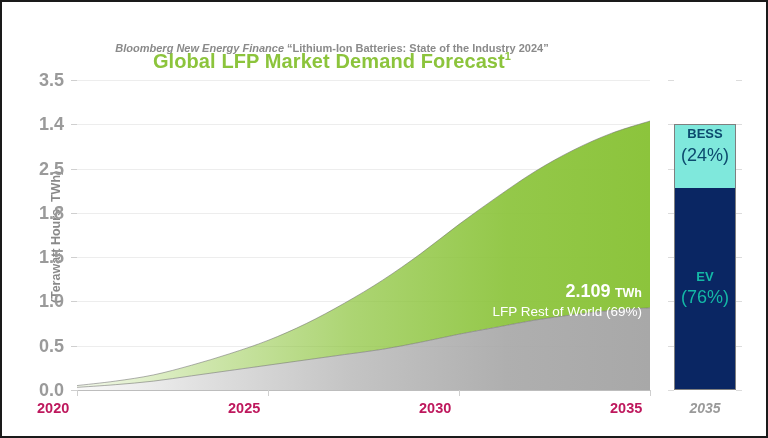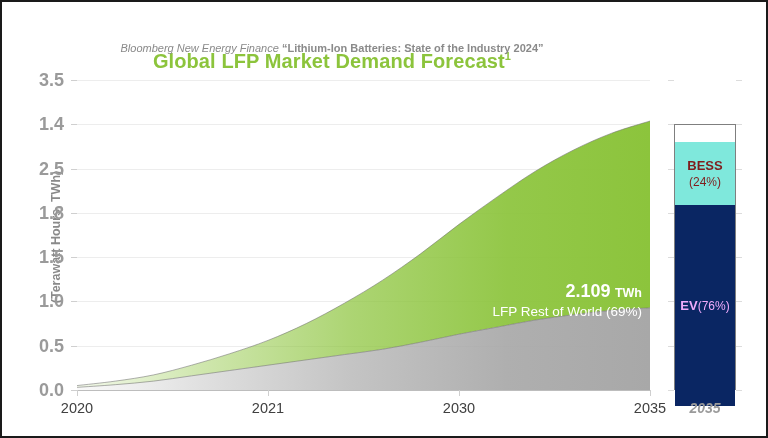--- a/index.html
+++ b/index.html
@@ -47,21 +47,21 @@
     left: 0;
     top: 40px;
     width: 660px;
     text-align: center;
     font-size: 11px;
     color: #8a8a8a;
     white-space: nowrap;
   }
   #subtitle .src {
     font-style: italic;
-    font-weight: normal;
+    font-weight: bold;
   }
   #subtitle .doc {
     font-weight: bold;
     font-style: normal;
   }
 
   
   #ylabel {
     position: absolute;
     left: -106px;
@@ -120,24 +120,24 @@
     position: absolute;
     top: 388px;
     width: 1px;
     height: 6px;
     background: #cfcfcf;
   }
   .xtick-label {
     position: absolute;
     top: 398px;
     width: 80px;
-    text-align: center;
+    text-align: left;
     font-size: 14.5px;
-    font-weight: normal;
-    color: #404040;
+    font-weight: bold;
+    color: #be185d;
     white-space: nowrap;
   }
 
   svg.areas {
     position: absolute;
     left: 0;
     top: 0;
     width: 573px;
     height: 310px;
     overflow: visible;
@@ -179,42 +179,40 @@
     top: 122px;
     width: 62px;
     height: 266px;
     border: 1px solid #7f7f7f;
     box-sizing: border-box;
     display: flex;
     flex-direction: column;
   }
   #seg-bess {
     background: #7FE8DC;
-    color: #7f1d1d;
+    color: #0c4a6e;
+    display: flex;
+    flex-direction: column;
+    align-items: center;
+  }
+  #seg-ev {
+    background: #0A2663;
+    color: #14b8a6;
     display: flex;
     flex-direction: column;
     align-items: center;
     justify-content: center;
-    margin-top: 17px;
-  }
-  #seg-ev {
-    background: #0A2663;
-    color: #f0abfc;
-    display: flex;
-    flex-direction: row;
-    align-items: center;
-    justify-content: center;
   }
   .seg-name {
     font-size: 13px;
     font-weight: bold;
     line-height: 1.35;
   }
   .seg-pct {
-    font-size: 12px;
+    font-size: 18px;
     line-height: 1.35;
   }
   #bar-xlabel {
     position: absolute;
     left: 662px;
     top: 398px;
     width: 82px;
     text-align: center;
     font-size: 14px;
     font-weight: bold;
@@ -303,21 +301,21 @@
       <span class="unit">TWh</span>
       <span class="name">LFP China (31%)</span>
     </div>
   </div>
 
   <div id="xaxis-line"></div>
   <div id="ticks-x">
       <div class="xtick-mark" style="left: 75px;"></div>
       <div class="xtick-label" style="left: 35px;">2020</div>
       <div class="xtick-mark" style="left: 266px;"></div>
-      <div class="xtick-label" style="left: 226px;">2021</div>
+      <div class="xtick-label" style="left: 226px;">2025</div>
       <div class="xtick-mark" style="left: 457px;"></div>
       <div class="xtick-label" style="left: 417px;">2030</div>
       <div class="xtick-mark" style="left: 648px;"></div>
       <div class="xtick-label" style="left: 608px;">2035</div>
     </div>
 
   <div id="bar-wrap">
     <div id="seg-bess" style="flex: 0 0 24%; background: rgb(127, 232, 220);">
       <span class="seg-name">BESS</span>
       <span class="seg-pct">(24%)</span>

